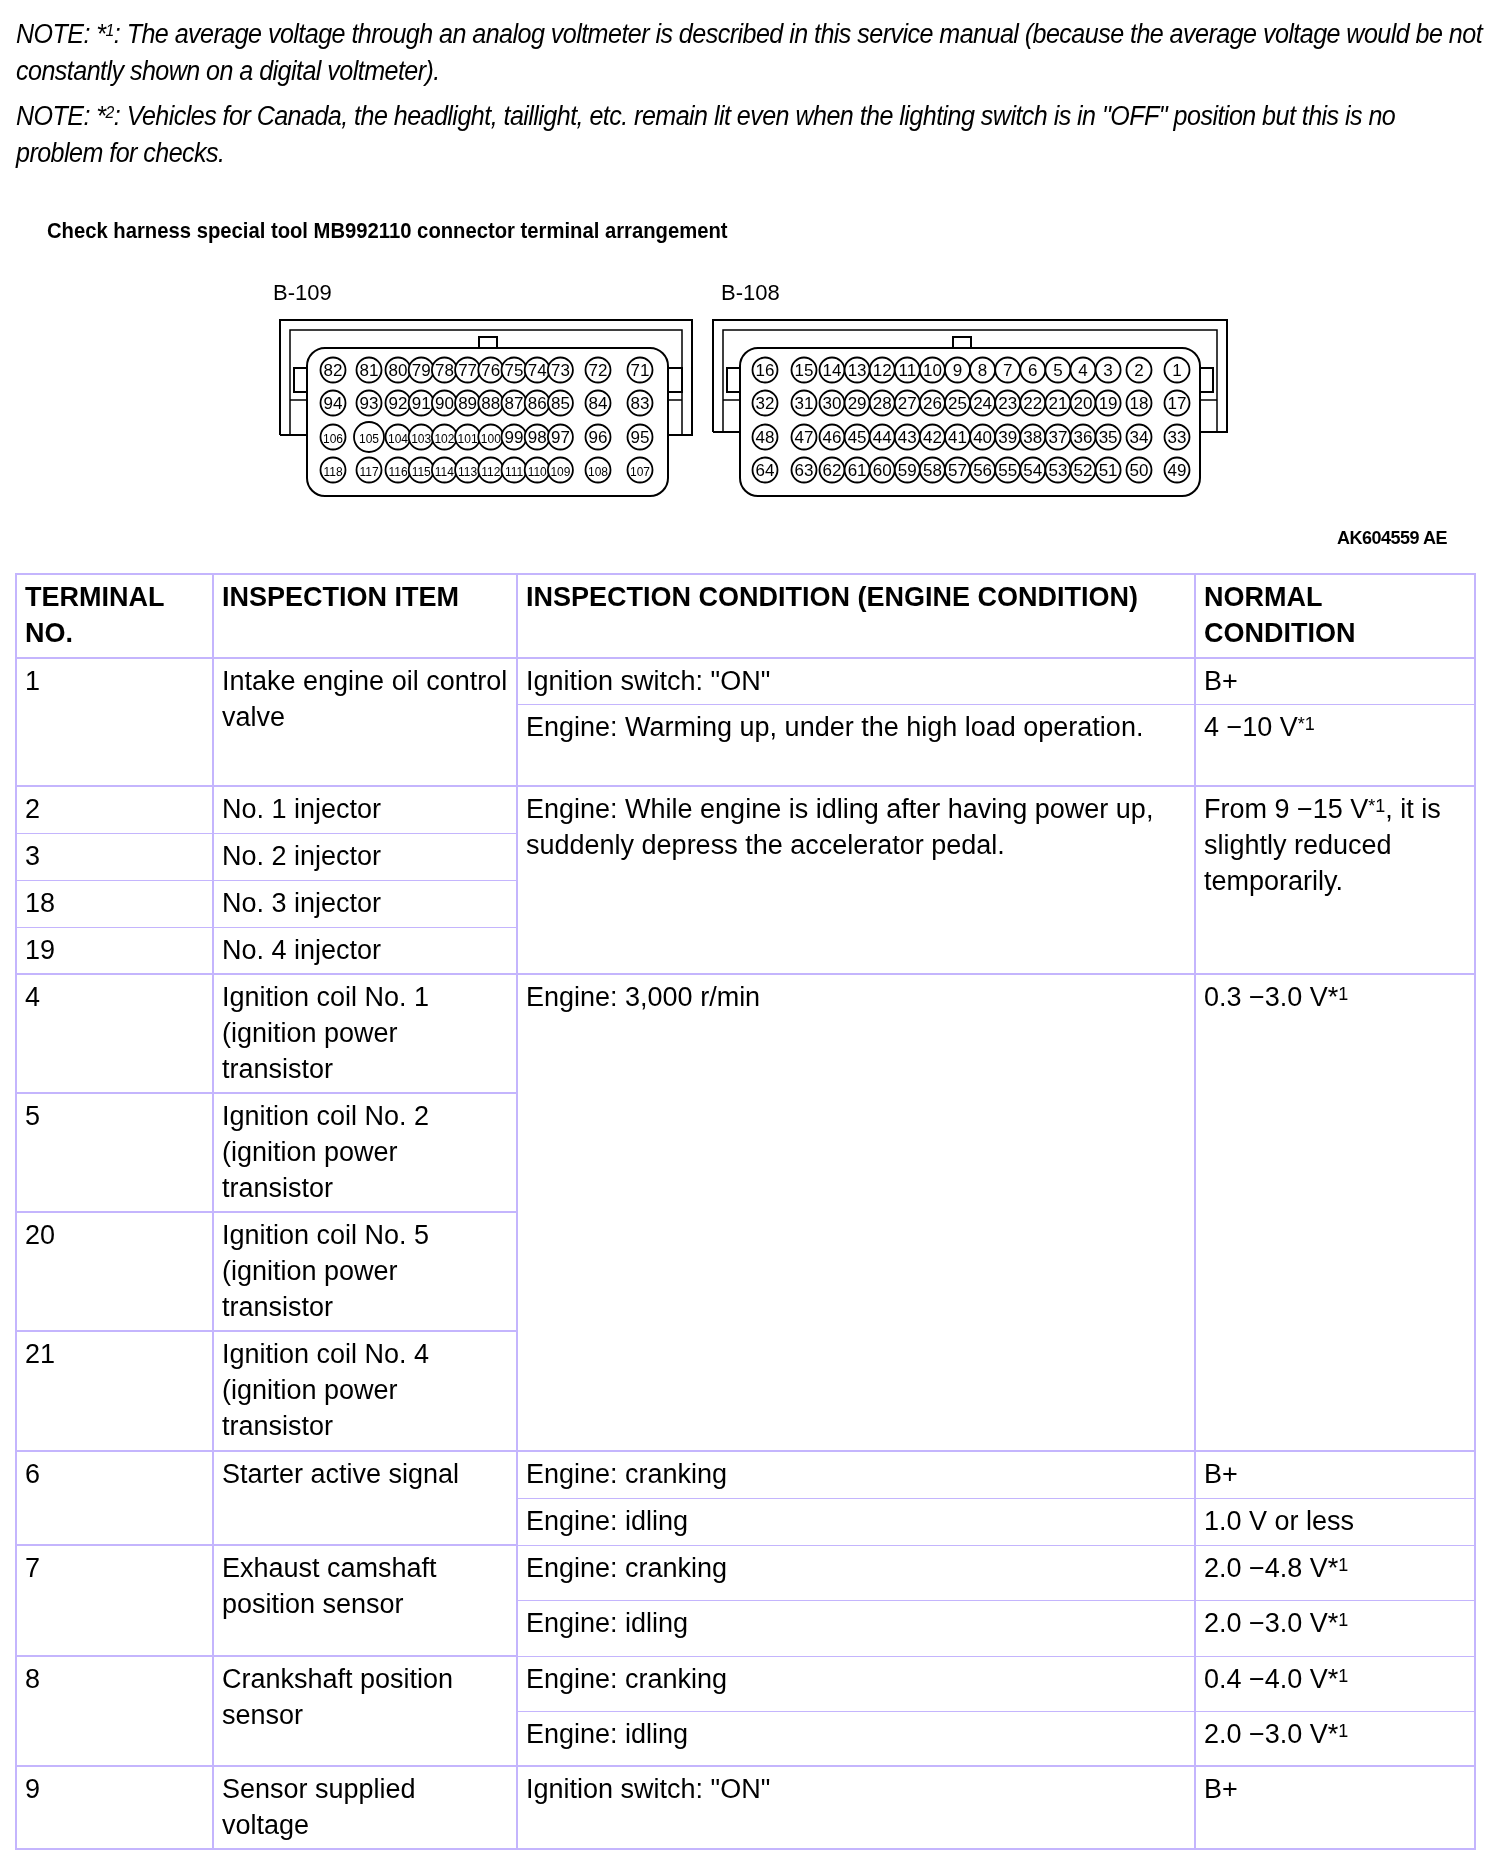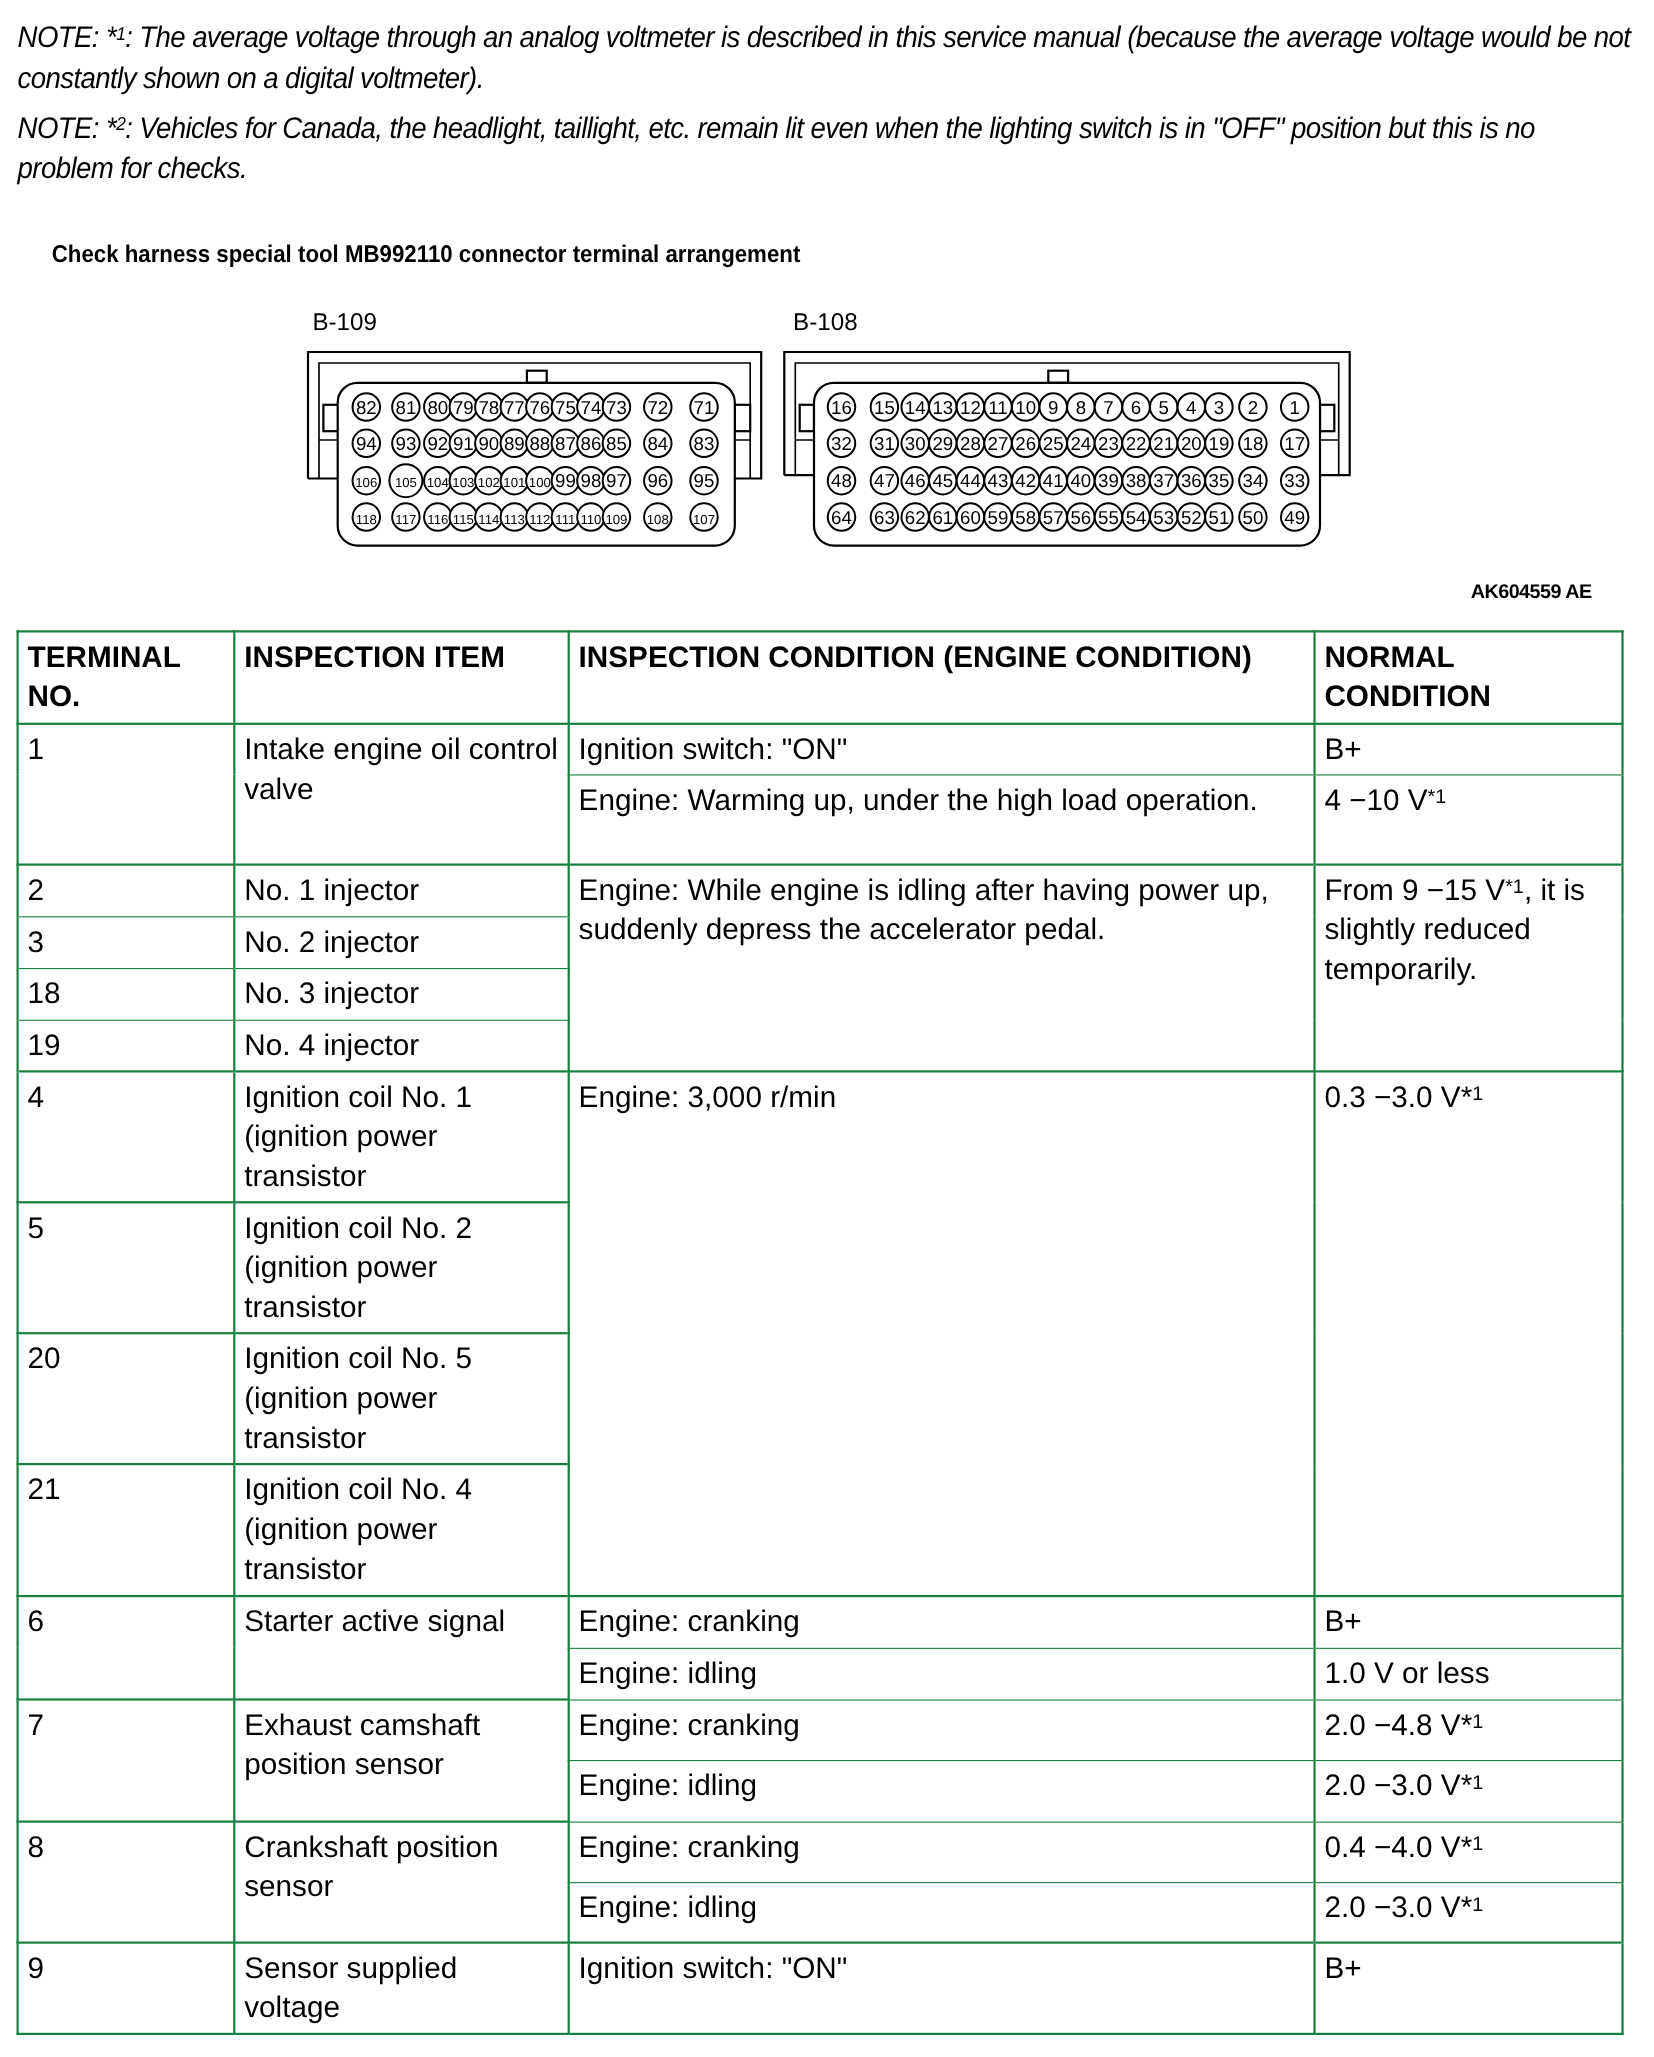--- a/index.html
+++ b/index.html
@@ -6,36 +6,36 @@
   body { width: 1504px; height: 1870px; position: relative; overflow: hidden; color: #000; font-family: "Liberation Sans", sans-serif; }
   .notes { position: absolute; left: 16px; top: 16px; width: 1480px; }
   .note { font-style: italic; font-size: 27px; line-height: 37px; letter-spacing: -0.6px; margin: 0 0 8px 0; transform: scaleX(0.93); transform-origin: left top; width: 1580px; }
   .note sup { font-size: 17px; vertical-align: top; position: relative; top: -4px; }
   .caption { position: absolute; left: 47px; top: 218px; font-weight: bold; font-size: 22px; transform: scaleX(0.92); transform-origin: left top; }
   .conn-label { position: absolute; font-size: 22px; }
   .figure-id { position: absolute; left: 1313px; top: 528px; font-weight: bold; font-size: 18px; letter-spacing: -0.5px; margin-left: 24px; }
   svg.connectors { position: absolute; left: 0; top: 300px; }
   svg text { font-family: "Liberation Sans", sans-serif; }
   table.spec { position: absolute; left: 15px; top: 573px; border-collapse: collapse; width: 1459px; table-layout: fixed; }
-  table.spec td, table.spec th { border: 2px solid #15803d; vertical-align: top; padding: 4px 8px 0 8px; font-size: 27px; line-height: 36px; text-align: left; font-weight: normal; }
+  table.spec td, table.spec th { border: 2px solid #c4b5fd; vertical-align: top; padding: 4px 8px 0 8px; font-size: 27px; line-height: 36px; text-align: left; font-weight: normal; }
   table.spec th { font-weight: bold; }
   table.spec td.sub { border-top-width: 1px; border-bottom-width: 1px; }
   .sup { font-size: 18px; vertical-align: top; position: relative; top: -3px; }
 </style>
 </head>
 <body>
 
 <div class="notes">
   <p class="note"><span>NOTE: *</span><sup>1</sup><span>: The average voltage through an analog voltmeter is described in this service manual (because the average voltage would be not constantly shown on a digital voltmeter).</span></p>
   <p class="note"><span>NOTE: *</span><sup>2</sup><span>: Vehicles for Canada, the headlight, taillight, etc. remain lit even when the lighting switch is in "OFF" position but this is no problem for checks.</span></p>
 </div>
 
 <div class="caption">Check harness special tool MB992110 connector terminal arrangement</div>
 
-<div class="conn-label" style="left:273px; top:280px;margin-left:11px;">B-109</div>
+<div class="conn-label" style="left:273px; top:280px;">B-109</div>
 <div class="conn-label" style="left:680px; top:280px;margin-left:41px;">B-108</div>
 
 <svg class="connectors" width="1504" height="210" viewBox="0 300 1504 210">
   <g id="conn-b109" fill="none" stroke="#000" stroke-width="2">
     <path d="M280 435 V320 H692 V435 H668"></path>
     <path d="M290 435 V330 H682 V435" stroke-width="1.5"></path>
     <path d="M280 435 H307"></path>
     <rect x="479" y="337" width="18" height="11" fill="#fff"></rect>
     <rect x="294" y="368" width="14" height="24" fill="#fff"></rect>
     <rect x="668" y="368" width="14" height="24" fill="#fff"></rect>

